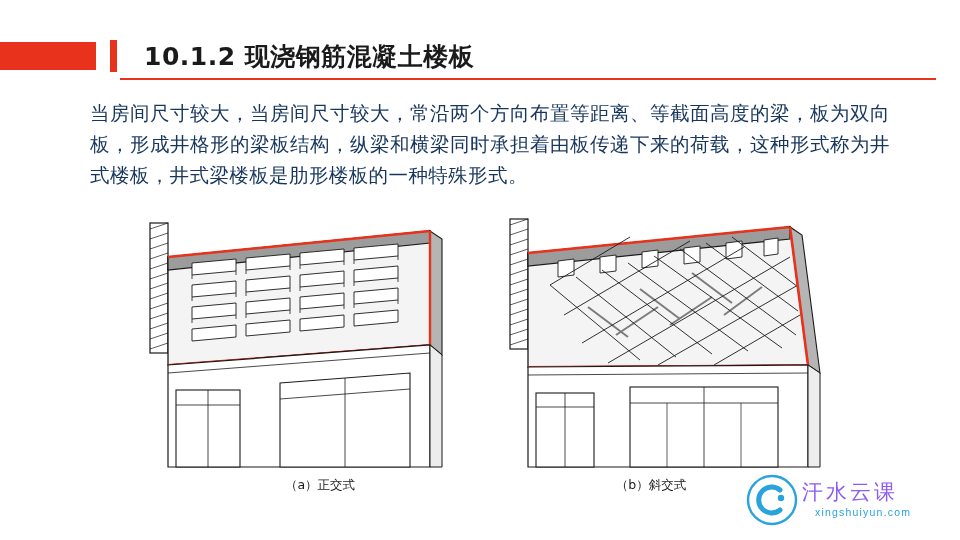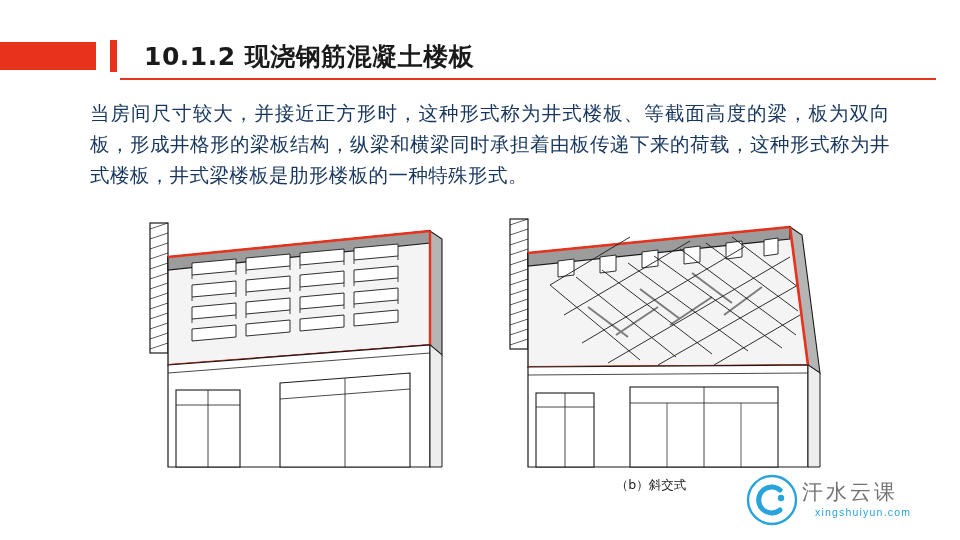--- a/index.html
+++ b/index.html
@@ -89,21 +89,21 @@
   
   .logo {
     position: absolute;
     right: 14px; bottom: 10px;
     width: 200px; height: 58px;
   }
   .logo-text-cn {
     position: absolute;
     left: 56px; top: 6px;
     font-size: 21px;
-    color: #737373;
+    color: #8b5cf6;
     letter-spacing: 3px;
     font-family: Liberation Serif, serif;
   }
   .logo-text-en {
     position: absolute;
     left: 69px; top: 34px;
     font-size: 10.5px;
     color: #29a3dc;
     letter-spacing: 1.2px;
     font-family: "Liberation Sans", sans-serif;
@@ -112,21 +112,21 @@
 </head>
 <body>
 
 <div class="slide">
 
   <div class="header-bar"></div>
   <div class="header-tick"></div>
   <div class="title">10.1.2  现浇钢筋混凝土楼板</div>
   <div class="title-rule"></div>
 
-  <div class="body-text">当房间尺寸较大，并接近正方形时，这种形式称为井式楼板、等截面高度的梁，板为双向板，形成井格形的梁板结构，纵梁和横梁同时承担着由板传递下来的荷载，这种形式称为井式楼板，井式梁楼板是肋形楼板的一种特殊形式。</div>
+  <div class="body-text">当房间尺寸较大，当房间尺寸较大，常沿两个方向布置等距离、等截面高度的梁，板为双向板，形成井格形的梁板结构，纵梁和横梁同时承担着由板传递下来的荷载，这种形式称为井式楼板，井式梁楼板是肋形楼板的一种特殊形式。</div>
 
   <div class="figure-area">
 
     <div class="figure left">
       <svg width="380" height="262" viewBox="0 0 380 262">
         <defs>
           <g id="l-beamset"></g>
         </defs>
 
         <g>
@@ -274,20 +274,21 @@
           <path d="M214 172 L214 252" stroke-width="0.8"></path>
           <path d="M177 188 L177 252 M251 188 L251 252" stroke-width="0.7"></path>
         </g>
 
         <g>
           <path d="M318 150 L330 158 L330 252 L318 252 Z" fill="#ededed" stroke="#1a1a1a" stroke-width="1"></path>
         </g>
       </svg>
     </div>
 
+    <div class="fig-caption left">（a）正交式</div>
     <div class="fig-caption right">（b）斜交式</div>
   </div>
 
   <div class="logo">
     <svg width="52" height="52" viewBox="0 0 52 52" style="position:absolute;left:0;top:2px;">
       <circle cx="26" cy="26" r="24" fill="none" stroke="#29a3dc" stroke-width="2.4"></circle>
       <path d="M34 16 A13 13 0 1 0 34 36" fill="none" stroke="#29a3dc" stroke-width="5" stroke-linecap="round"></path>
       <circle cx="35" cy="24" r="3.2" fill="#29a3dc"></circle>
     </svg>
     <div class="logo-text-cn">汗水云课</div>

